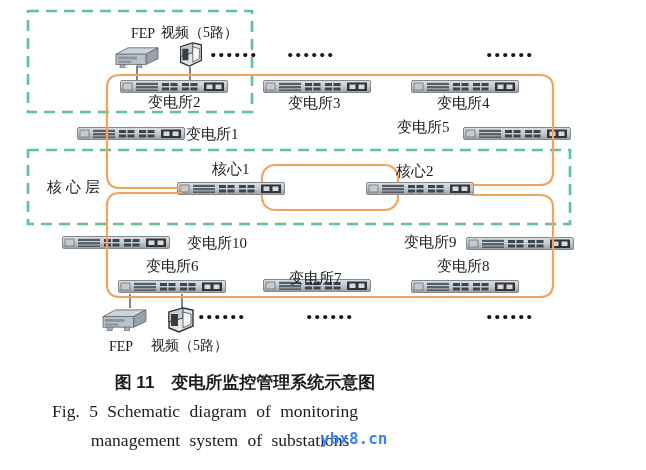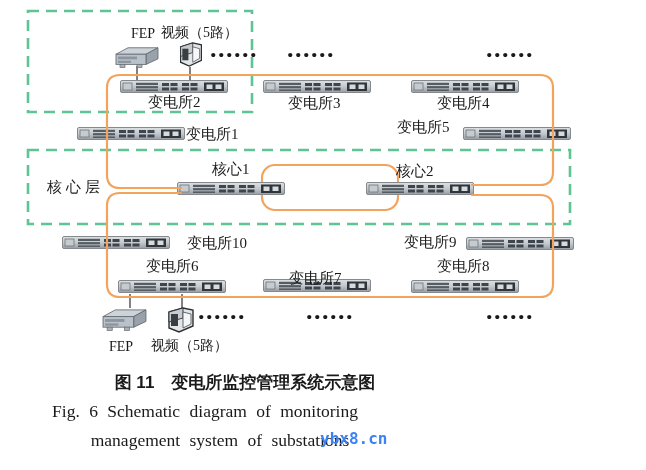--- a/index.html
+++ b/index.html
@@ -207,17 +207,17 @@
   <div class="lb lb-s8">变电所8</div>
 
   <div class="dots dots-1">......</div>
   <div class="dots dots-2">......</div>
   <div class="dots dots-3">......</div>
   <div class="dots dots-4">......</div>
   <div class="dots dots-5">......</div>
   <div class="dots dots-6">......</div>
 
   <div class="caption-zh">图 11　变电所监控管理系统示意图</div>
-  <div class="caption-en1">Fig. 6  Schematic diagram of monitoring</div>
+  <div class="caption-en1">Fig. 5  Schematic diagram of monitoring</div>
   <div class="caption-en2">management system of substations</div>
   <div class="watermark">ybx8.cn</div>
 
 </div>
 
 </body></html>

